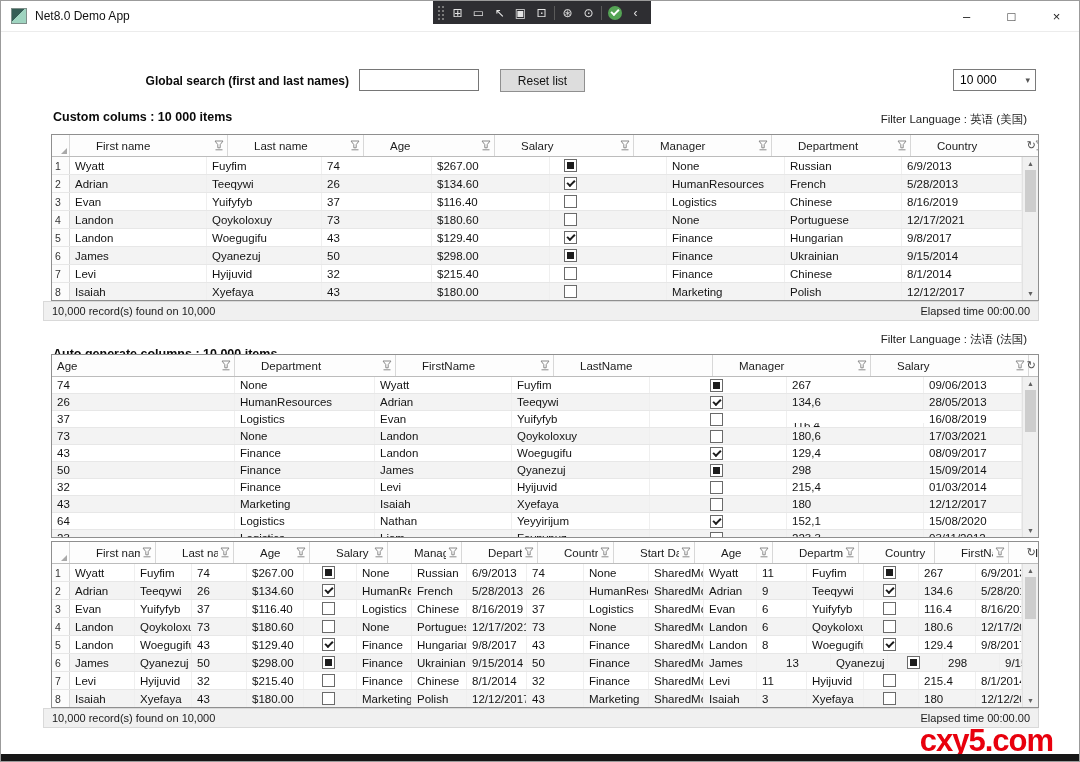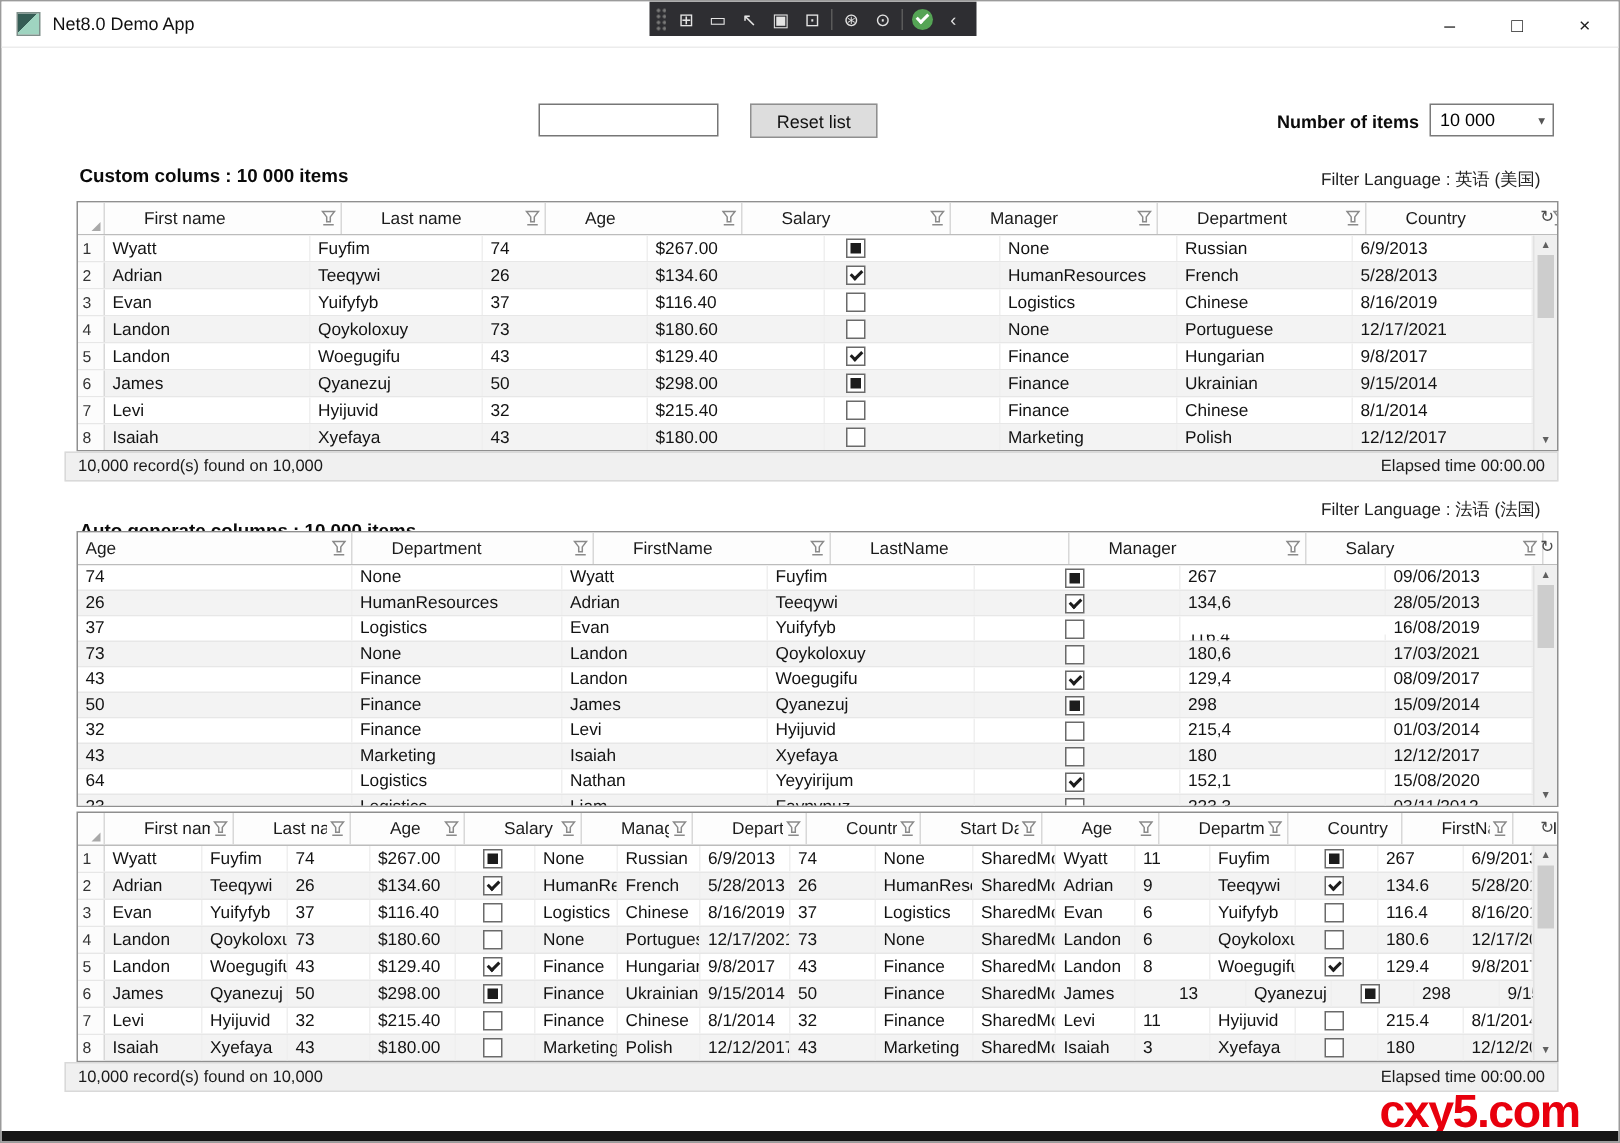--- a/index.html
+++ b/index.html
@@ -92,23 +92,23 @@
         </span>
         <span class="dbg-icon">‹</span>
       </span>
   </div>
   <div class="win-controls">
     <span class="wc">–</span>
     <span class="wc">□</span>
     <span class="wc">×</span>
   </div>
 
+  <div class="lbl-b" style="left:0;top:73px;width:348px;text-align:right;">Global search (first and last names)</div>
   <input class="txt" value="" style="">
   <button class="btn">Reset list</button>
-  <div class="lbl-b" style="left:700px;top:73px;width:245px;text-align:right;">Number of items</div>
   <div class="select">
     <span>10 000</span>
     <span class="chev">▾</span>
   </div>
 
   <div class="sect" style="top:109px;">Custom colums :  10 000 items</div>
   <div class="flang" style="top:111px;">Filter Language : 英语 (美国)</div>
   <div class="grid g1" style="top:133px;height:167px;">
       <div class="ghead">
         <div class="hc corner" style="width: 18px;"></div>

